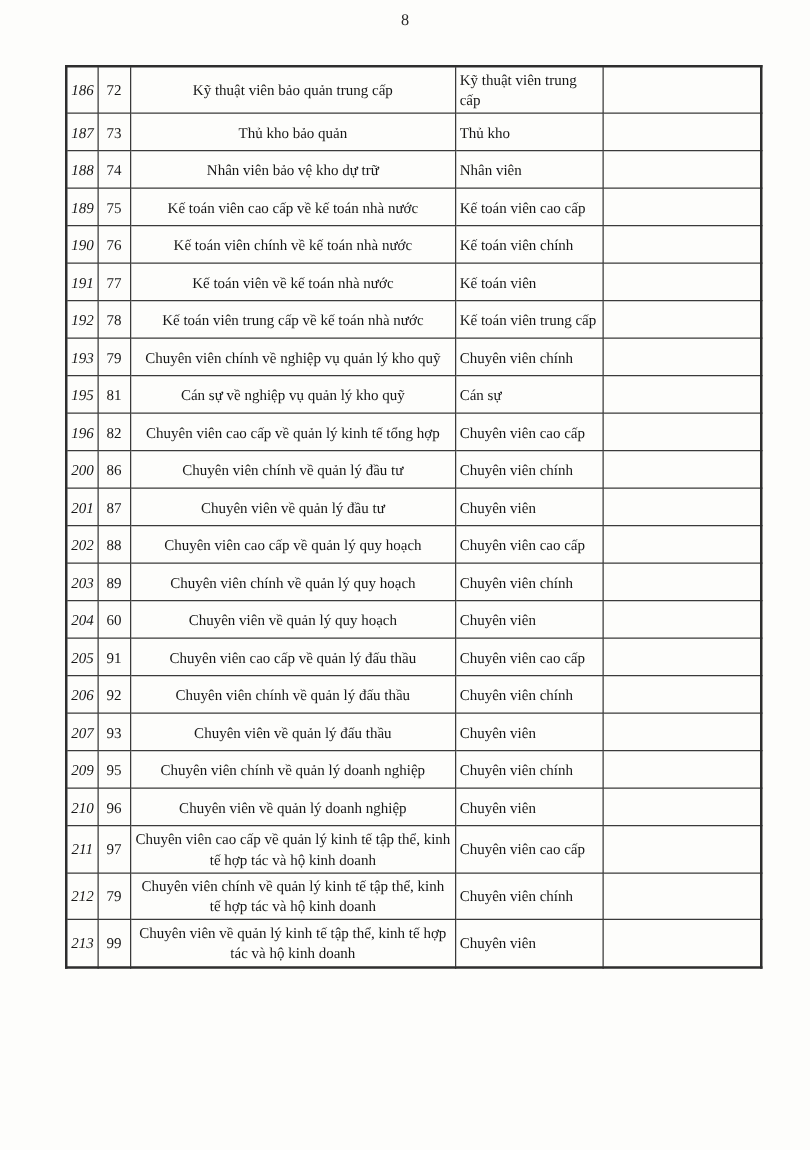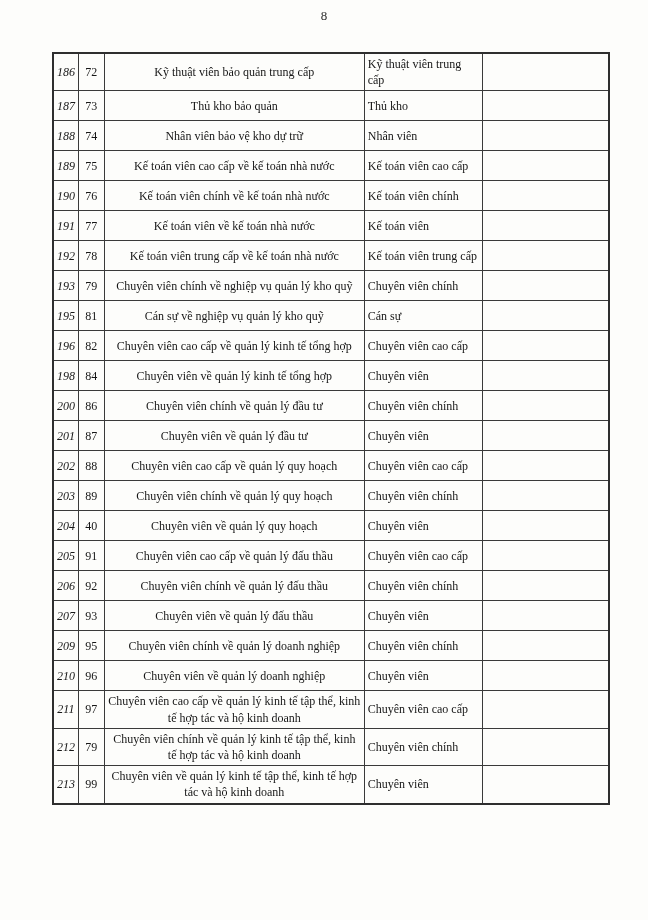--- a/index.html
+++ b/index.html
@@ -130,27 +130,20 @@
           <td class="col-note"></td>
         </tr>
         <tr>
           <td class="col-stt">196</td>
           <td class="col-no">82</td>
           <td class="col-position">Chuyên viên cao cấp về quản lý kinh tế tổng hợp</td>
           <td class="col-rank">Chuyên viên cao cấp</td>
           <td class="col-note"></td>
         </tr>
         <tr>
-          <td class="col-stt">198</td>
-          <td class="col-no">84</td>
-          <td class="col-position">Chuyên viên về quản lý kinh tế tổng hợp</td>
-          <td class="col-rank">Chuyên viên</td>
-          <td class="col-note"></td>
-        </tr>
-        <tr>
           <td class="col-stt">200</td>
           <td class="col-no">86</td>
           <td class="col-position">Chuyên viên chính về quản lý đầu tư</td>
           <td class="col-rank">Chuyên viên chính</td>
           <td class="col-note"></td>
         </tr>
         <tr>
           <td class="col-stt">201</td>
           <td class="col-no">87</td>
           <td class="col-position">Chuyên viên về quản lý đầu tư</td>
@@ -166,21 +159,21 @@
         </tr>
         <tr>
           <td class="col-stt">203</td>
           <td class="col-no">89</td>
           <td class="col-position">Chuyên viên chính về quản lý quy hoạch</td>
           <td class="col-rank">Chuyên viên chính</td>
           <td class="col-note"></td>
         </tr>
         <tr>
           <td class="col-stt">204</td>
-          <td class="col-no">40</td>
+          <td class="col-no">60</td>
           <td class="col-position">Chuyên viên về quản lý quy hoạch</td>
           <td class="col-rank">Chuyên viên</td>
           <td class="col-note"></td>
         </tr>
         <tr>
           <td class="col-stt">205</td>
           <td class="col-no">91</td>
           <td class="col-position">Chuyên viên cao cấp về quản lý đấu thầu</td>
           <td class="col-rank">Chuyên viên cao cấp</td>
           <td class="col-note"></td>

